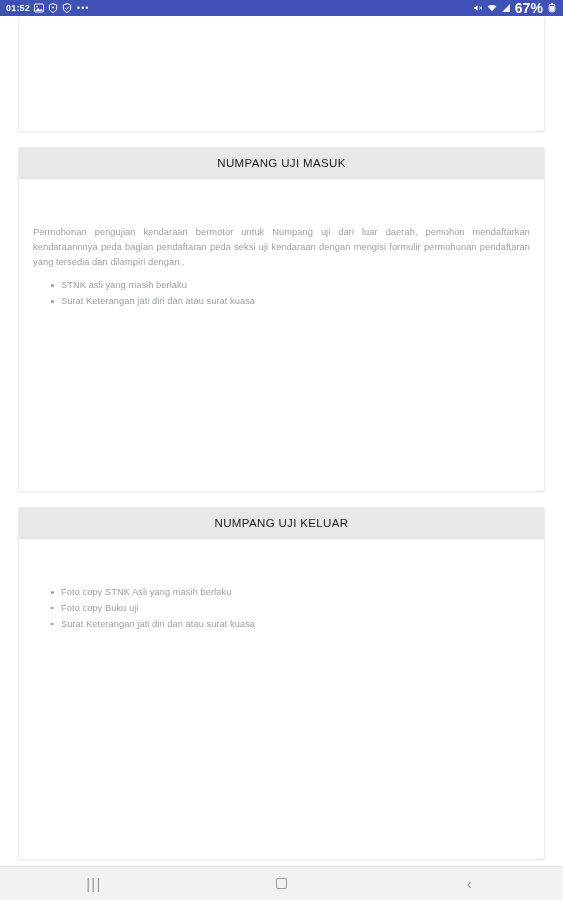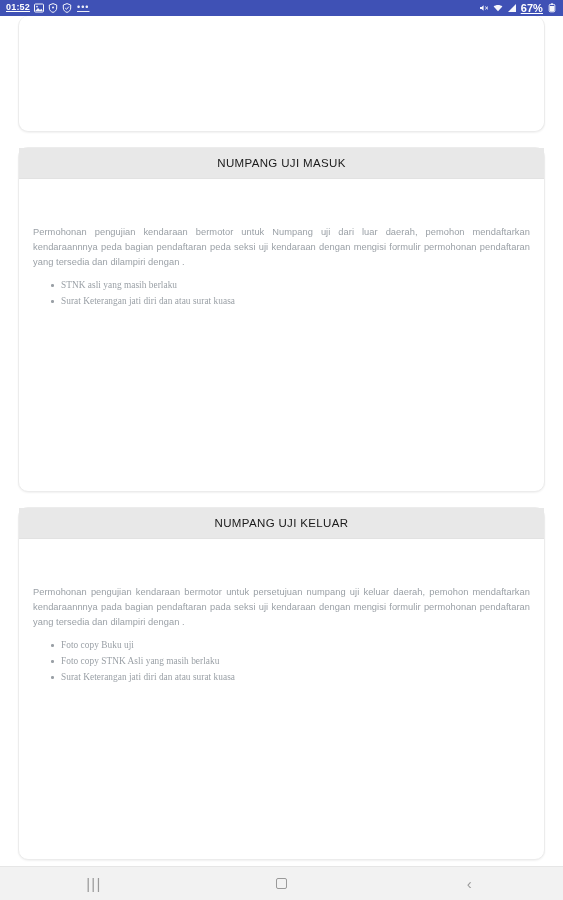--- a/index.html
+++ b/index.html
@@ -24,23 +24,22 @@
     align-items: center;
     justify-content: space-between;
     padding: 0 6px;
     color: #ffffff;
     font-size: 9px;
     line-height: 1;
     letter-spacing: 0.1px;
   }
   .status-left, .status-right {
     display: flex;
-    align-items: flex-start;
+    align-items: center;
     gap: 4px;
-    text-decoration: underline;
   }
   .status-clock {
     font-size: 9px;
     font-weight: 700;
     letter-spacing: 0.2px;
   }
   .sb-icon {
     display: inline-flex;
     align-items: center;
     justify-content: center;
@@ -49,42 +48,42 @@
     opacity: 0.95;
   }
   .sb-icon svg { display: block; }
   .status-more {
     font-size: 9px;
     letter-spacing: 1px;
     opacity: 0.9;
     margin-left: 1px;
   }
   .battery-pct {
-    font-size: 11px;
+    font-size: 14px;
     font-weight: 700;
     letter-spacing: 0.1px;
   }
 
   
   .content {
     position: absolute;
     top: 16px;
     left: 0;
     right: 0;
     bottom: 34px;
     background: #ffffff;
     overflow: hidden;
     padding: 0 18px;
   }
 
   
   .card {
     background: #ffffff;
     border: 1px solid #ececec;
-    border-radius: 10px;
+    border-radius: 2px;
     box-shadow: 0 1px 2px rgba(0,0,0,0.06);
     margin-bottom: 15px;
   }
   .card-partial {
     
     height: 116px;
     margin-top: 0;
     border-top: none;
   }
   .card-header {
@@ -109,21 +108,20 @@
     color: #9aa0a6;
     text-align: justify;
     margin-bottom: 8px;
     letter-spacing: 0.05px;
   }
   .para-justify { text-align: justify; }
 
   .req-list {
     list-style: none;
     padding-left: 18px;
-    font-family: Liberation Serif, serif;
   }
   .req-list li {
     position: relative;
     font-size: 9.3px;
     line-height: 1.72;
     color: #9aa0a6;
     padding-left: 10px;
     letter-spacing: 0.05px;
   }
   .req-list li::before {
@@ -243,24 +241,23 @@
       <ul class="req-list">
         <li>STNK asli yang masih berlaku</li>
         <li>Surat Keterangan jati diri dan atau surat kuasa</li>
       </ul>
     </div>
   </div>
 
   <div class="card">
     <div class="card-header">NUMPANG UJI KELUAR</div>
     <div class="card-body card-body-tall">
-      <p class="para para-justify">Permohonan pengujian kendaraan bermotor untuk persetujuan numpang uji keluar daerah, pemohon mendaftarkan kendaraannnya pada bagian pendaftaran pada seksi uji kendaraan dengan mengisi formulir permohonan pendaftaran yang tersedia dan dilampiri dengan .</p>
       <ul class="req-list">
+        <li>Foto copy STNK Asli yang masih berlaku</li>
         <li>Foto copy Buku uji</li>
-        <li>Foto copy STNK Asli yang masih berlaku</li>
         <li>Surat Keterangan jati diri dan atau surat kuasa</li>
       </ul>
     </div>
   </div>
 
 </div>
 
 <div class="nav-bar">
   <div class="nav-btn">
     <span class="nav-recents">|||</span>

